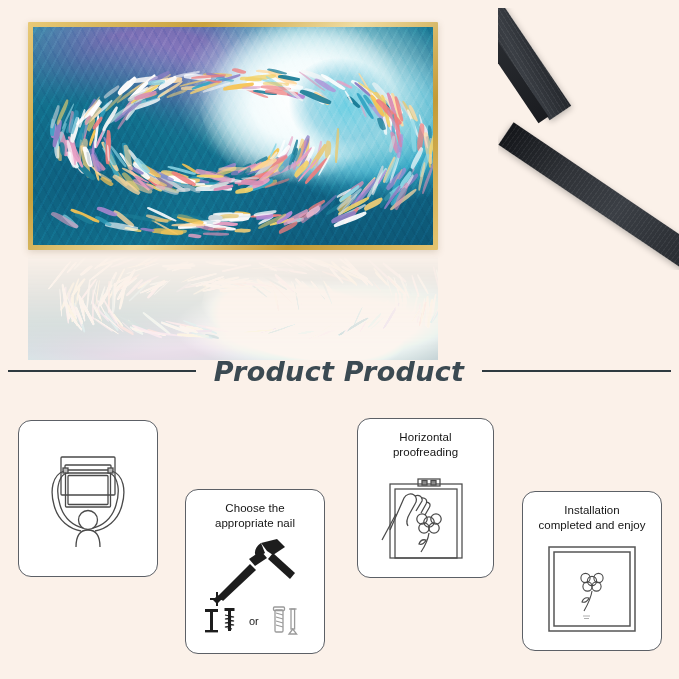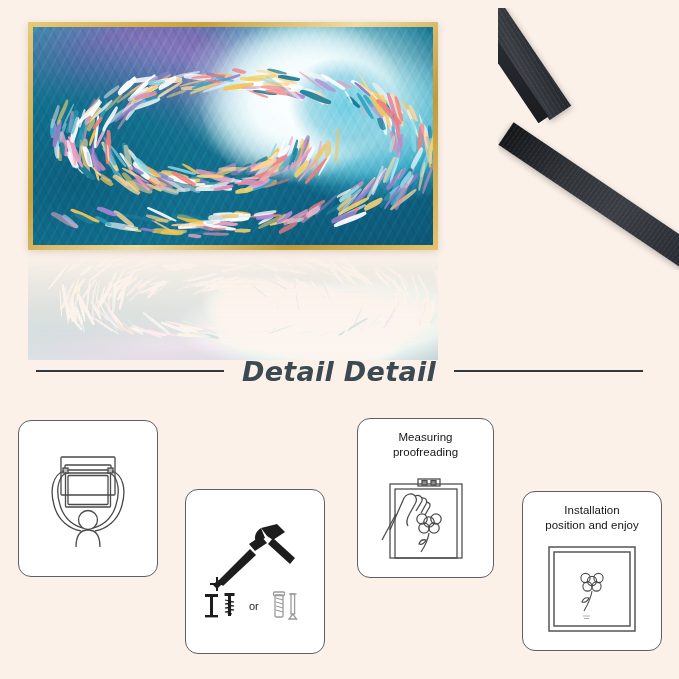--- a/index.html
+++ b/index.html
@@ -920,21 +920,21 @@
 
   <div class="black-frame">
     <div class="bf-bar bf-upper"></div>
     <div class="bf-face bf-face-up"></div>
     <div class="bf-bar bf-lower"></div>
   </div>
 
 
   <div class="section-title-row">
     <div class="title-rule left"></div>
-    <div class="section-title">Detail Detail</div>
+    <div class="section-title">Product Product</div>
     <div class="title-rule right"></div>
   </div>
 
   <div class="card" id="card-1">
     <div class="card-art">
       <svg width="104" height="96" viewBox="0 0 104 96">
         <g fill="none" stroke="#4a4a4a" stroke-width="1.3">
           <rect x="25" y="4" width="54" height="38" rx="1"></rect>
           <rect x="29" y="12" width="46" height="5" rx="1"></rect>
           <rect x="29.5" y="20" width="45" height="34" rx="1"></rect>
@@ -946,20 +946,22 @@
           <path d="M30 20 C21 25 20 39 24 52 C28 66 38 73 47 75"></path>
           <path d="M74 20 C83 25 84 39 80 52 C76 66 66 73 57 75"></path>
           <circle cx="52" cy="67" r="9.5"></circle>
           <path d="M40 94 C40 82 45 77 52 77 C59 77 64 82 64 94"></path>
         </g>
       </svg>
     </div>
   </div>
 
   <div class="card" id="card-2">
+    <div class="card-title">Choose the
+appropriate nail</div>
     <div class="card-art">
       <svg width="112" height="104" viewBox="0 0 112 104">
 
         <g fill="#1d1d1d">
           <path d="M62 6 L78 2 L86 10 L74 18 L68 14 Z"></path>
           <path d="M62 6 C56 10 54 16 58 21 L66 16 Z"></path>
           <path d="M74 16 L96 36 L91 42 L69 22 Z"></path>
 
           <path d="M50 22 L62 14 L68 21 L56 29 Z"></path>
 
@@ -992,21 +994,21 @@
           <rect x="74.5" y="70" width="11" height="3.5" rx="1"></rect>
           <rect x="92" y="72" width="3.6" height="20"></rect>
           <path d="M90 72 L97.6 72"></path>
           <path d="M93.8 92 L90 97 L97.6 97 Z"></path>
         </g>
       </svg>
     </div>
   </div>
 
   <div class="card" id="card-3">
-    <div class="card-title">Measuring
+    <div class="card-title">Horizontal
 proofreading</div>
     <div class="card-art">
       <svg width="104" height="92" viewBox="0 0 104 92">
         <g fill="none" stroke="#4a4a4a" stroke-width="1.25">
 
           <rect x="16" y="14" width="72" height="74"></rect>
           <rect x="21" y="19" width="62" height="69"></rect>
 
           <rect x="44" y="9" width="22" height="7"></rect>
           <rect x="48" y="10.5" width="5" height="4.5" fill="#8b8b8b"></rect>
@@ -1026,21 +1028,21 @@
           <circle cx="60" cy="58" r="5.2"></circle>
           <path d="M55 63 C54 70 51 76 47 82"></path>
           <path d="M52 70 C48 69 46 71 45 74 C48 75 51 73 52 70Z"></path>
         </g>
       </svg>
     </div>
   </div>
 
   <div class="card" id="card-4">
     <div class="card-title">Installation
-position and enjoy</div>
+completed and enjoy</div>
     <div class="card-art">
       <svg width="98" height="96" viewBox="0 0 98 96">
         <g fill="none" stroke="#555" stroke-width="1.5">
           <rect x="6" y="6" width="86" height="84"></rect>
           <rect x="11" y="11" width="76" height="74"></rect>
         </g>
         <g fill="none" stroke="#4a4a4a" stroke-width="1.1">
           <circle cx="49" cy="40" r="4.6"></circle>
           <circle cx="42.5" cy="37" r="4.6"></circle>
           <circle cx="55.5" cy="37" r="4.6"></circle>

